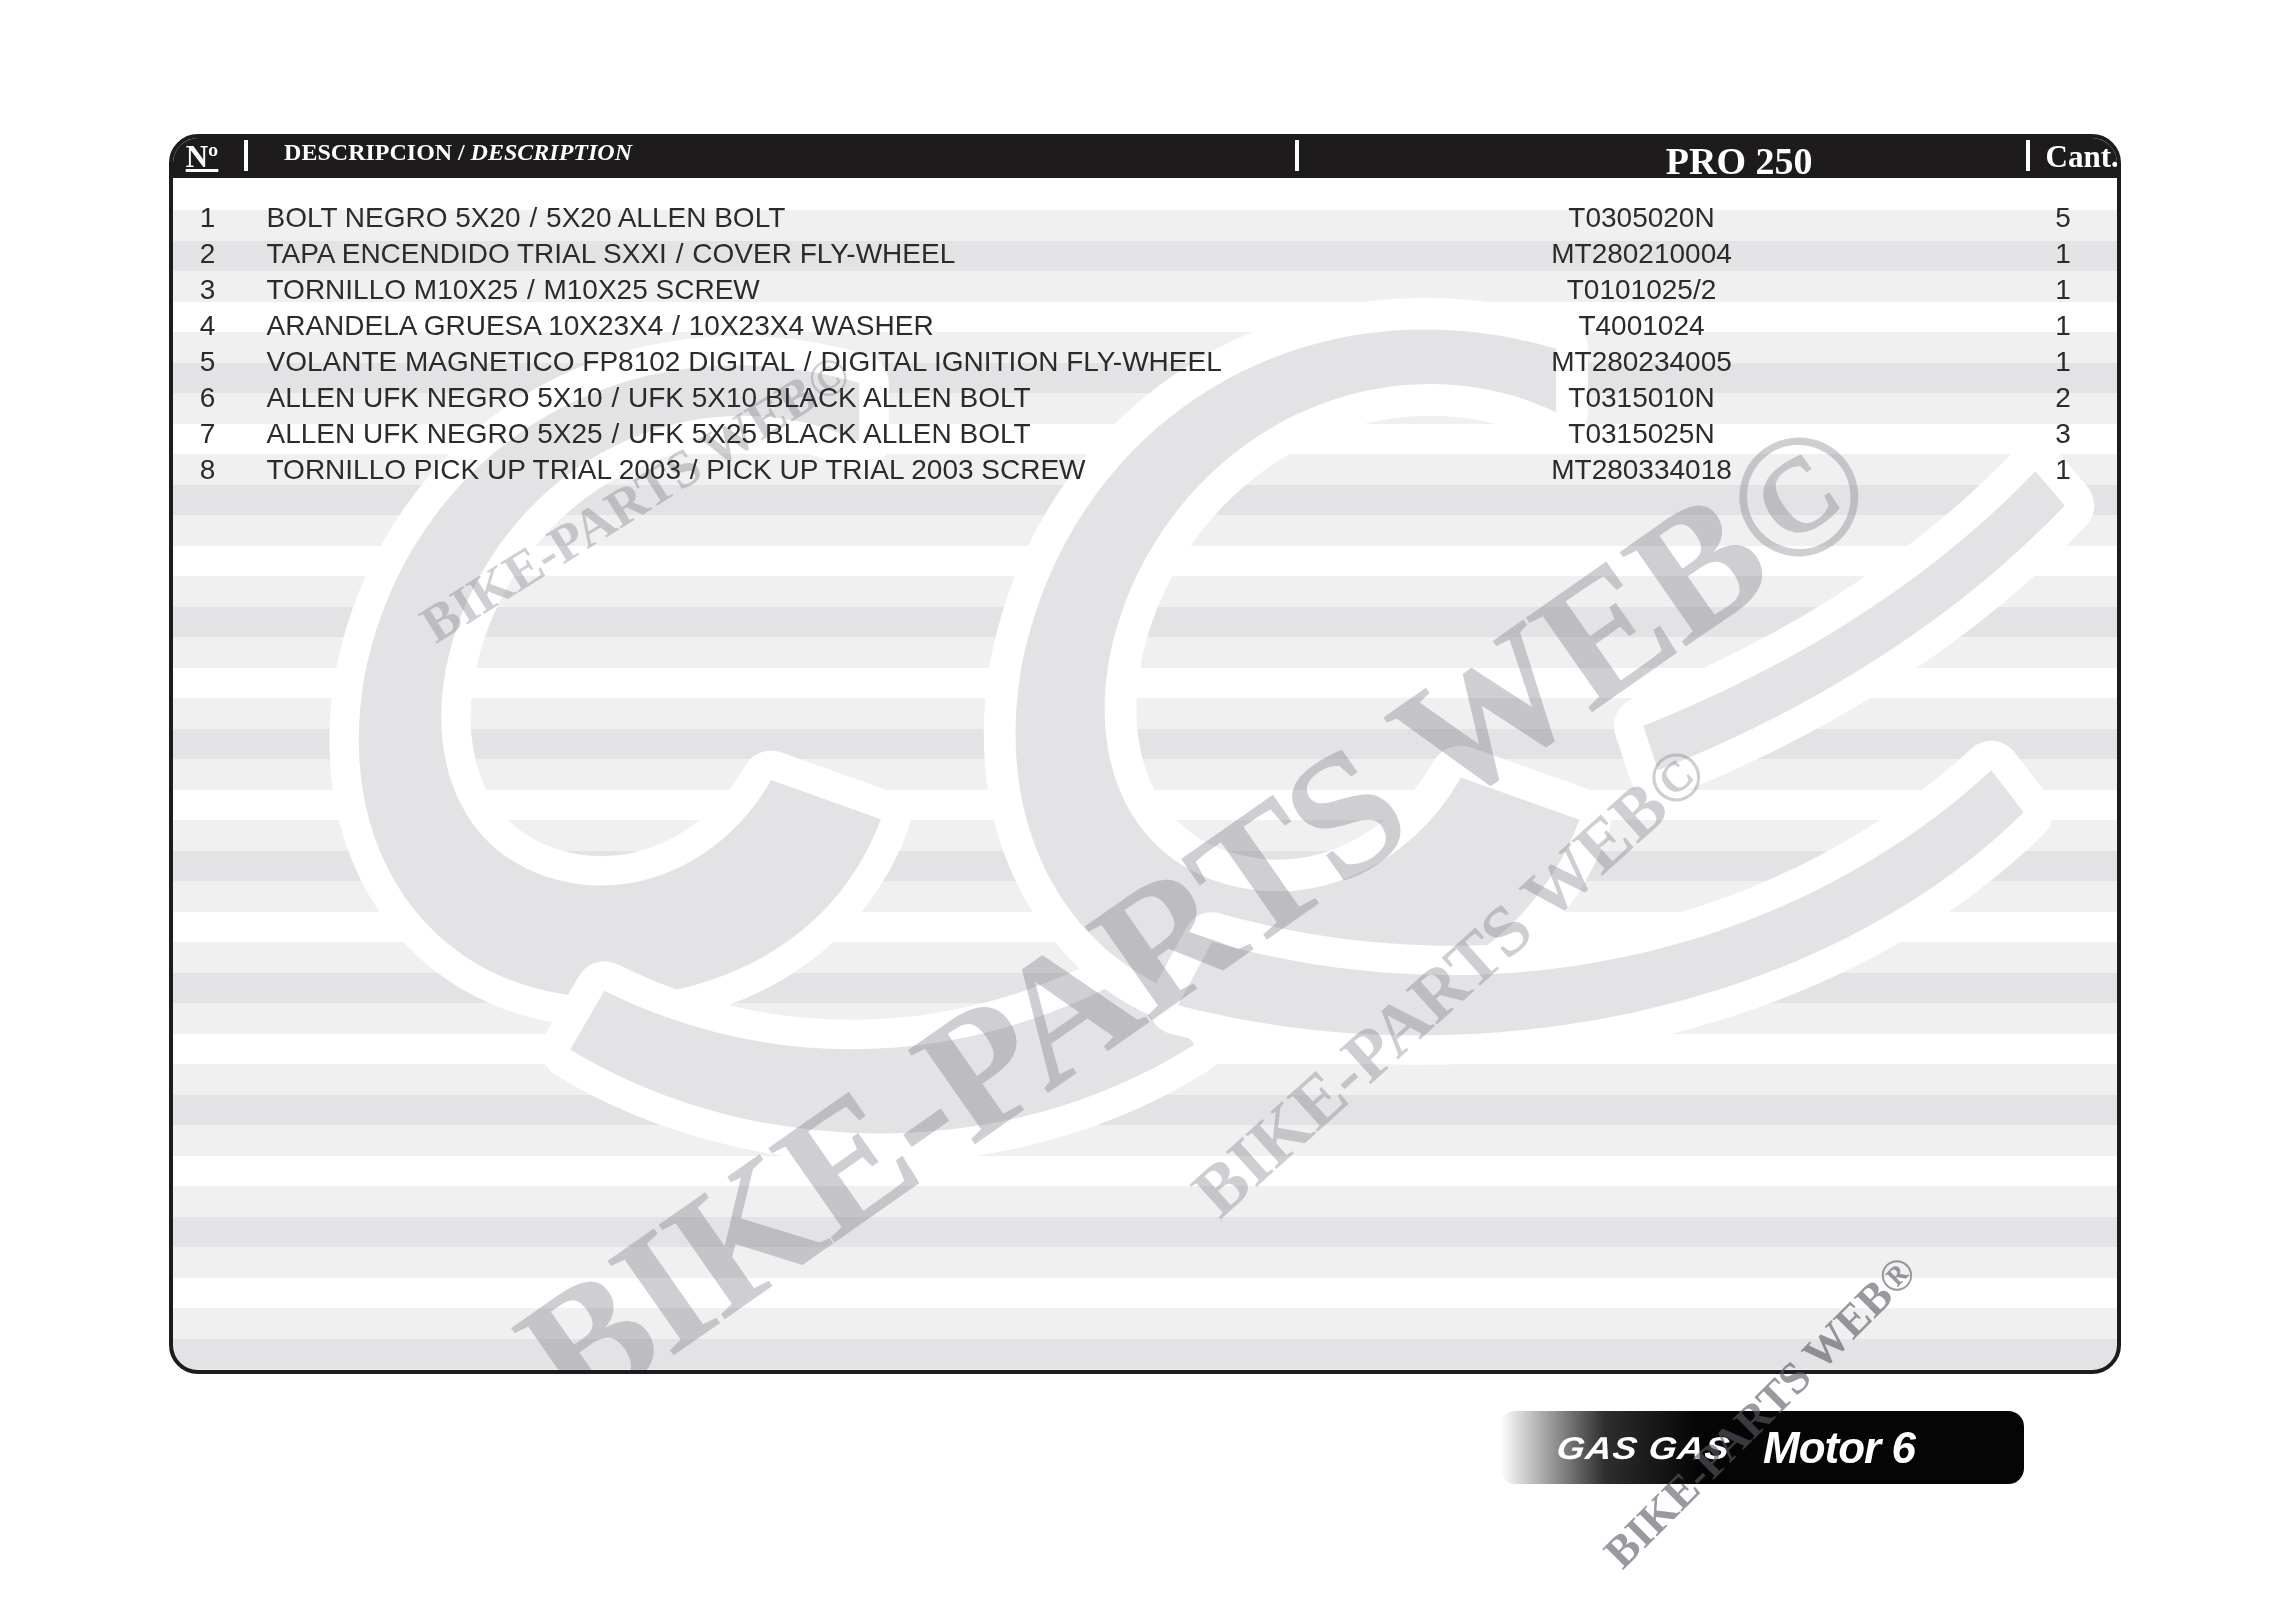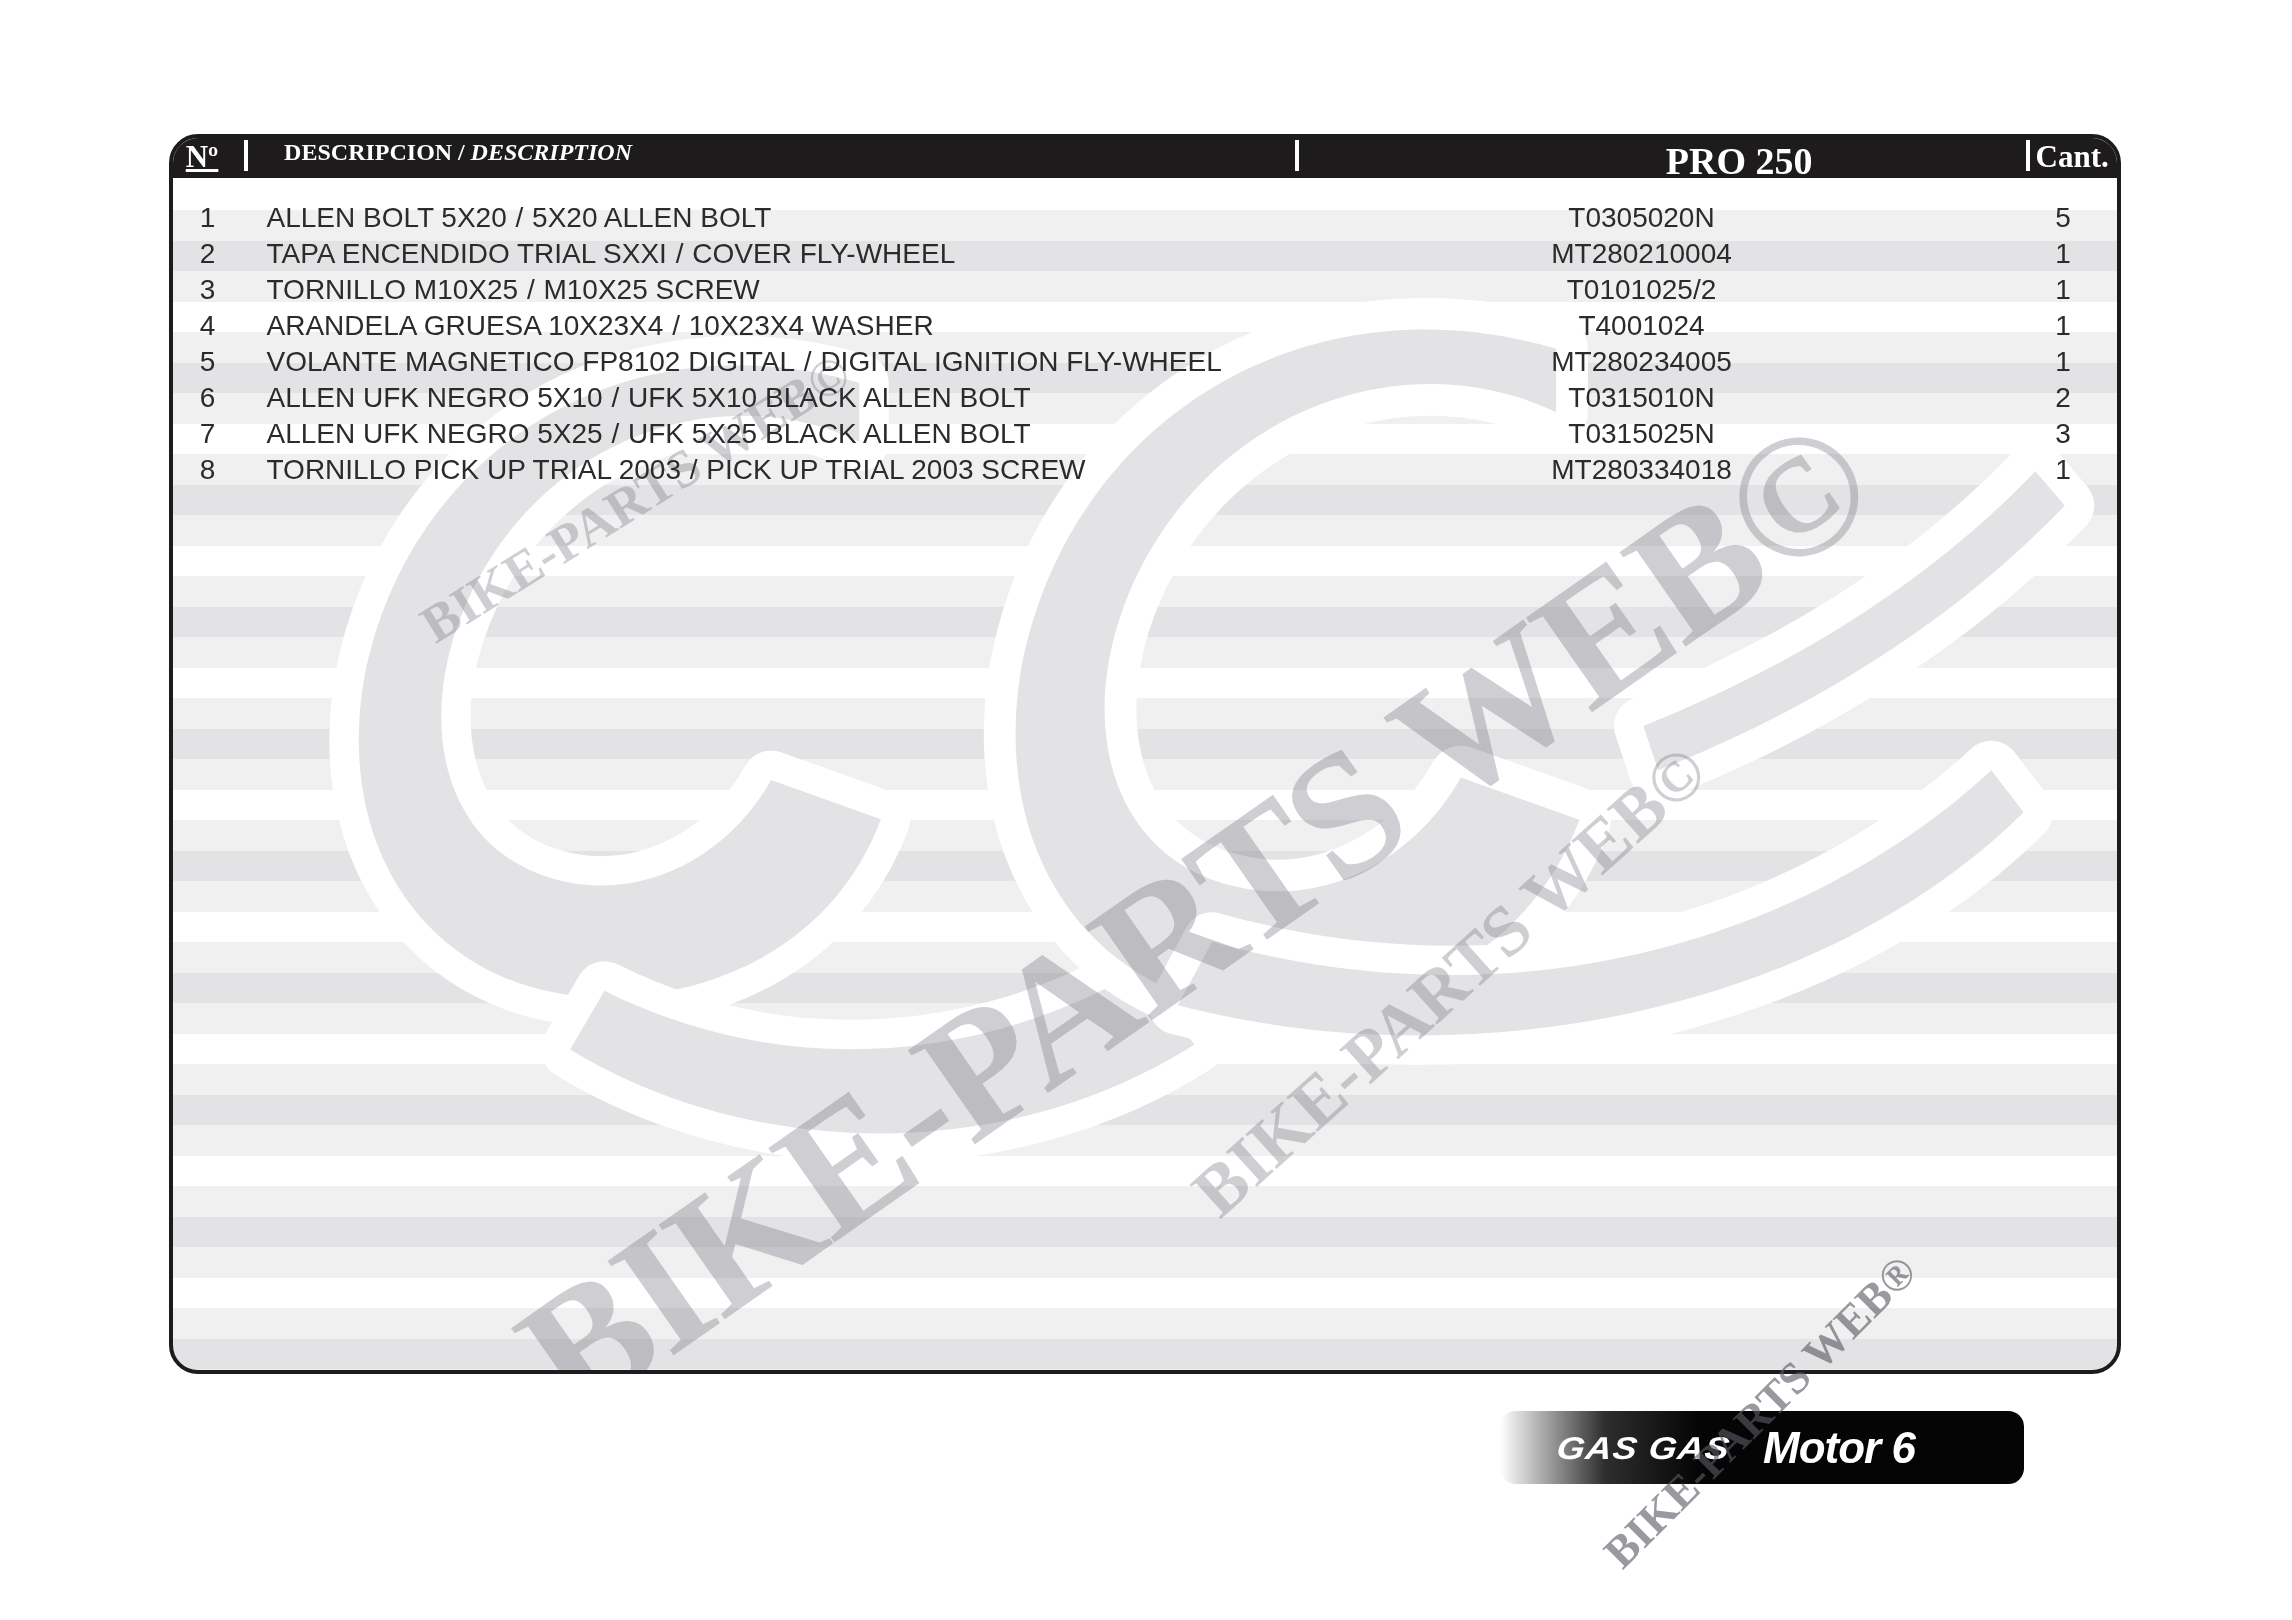--- a/index.html
+++ b/index.html
@@ -37,21 +37,21 @@
   }
   .thead .h-no{position:absolute;left:17.6px;top:5.9px;font-size:31px;text-decoration:underline;}
   .thead .vdiv{position:absolute;top:6.9px;width:3.9px;height:31px;background:#ffffff;}
   .thead .d1{left:76px;}
   .thead .d2{left:1127px;}
   .thead .d3{left:1858px;}
   .thead .h-desc{position:absolute;left:116px;top:5.9px;font-size:24px;}
   .thead .h-desc .it{font-style:italic;}
   .thead .h-sep{margin:0 5.9px;}
   .thead .h-model{position:absolute;left:1316px;top:5.9px;width:510px;text-align:center;font-size:38px;}
-  .thead .h-qty{position:absolute;left:1862px;top:5.9px;width:84px;text-align:center;font-size:31px;}
+  .thead .h-qty{position:absolute;left:1862px;top:5.9px;width:84px;text-align:center;font-size:31px;padding-left:10px;}
   
   .rows{position:absolute;left:0;top:62px;width:1943px;z-index:5;}
   .row{
     display:grid;grid-template-columns:69px 1031px 737px 106px;
     align-items:center;height:36px;
     font-size:28px;color:#2b2b2b;white-space:nowrap;
   }
   .row .c-no{text-align:center;}
   .row .c-desc{padding-left:24.5px;}
   .row .c-desc .sep{margin:0 8.8px;}
@@ -117,21 +117,21 @@
       <span class="h-desc"><span>DESCRIPCION</span><span class="h-sep">/</span><span class="it">DESCRIPTION</span></span>
       <span class="vdiv d2"></span>
       <span class="h-model">PRO 250</span>
       <span class="vdiv d3"></span>
       <span class="h-qty">Cant.</span>
     </div>
 
     <div class="rows">
       <div class="row">
         <span class="c-no">1</span>
-        <span class="c-desc"><span>ALLEN BOLT 5X20</span><span class="sep">/</span><span class="it">5X20 ALLEN BOLT</span></span>
+        <span class="c-desc"><span>BOLT NEGRO 5X20</span><span class="sep">/</span><span class="it">5X20 ALLEN BOLT</span></span>
         <span class="c-part">T0305020N</span>
         <span class="c-qty">5</span>
       </div>
       <div class="row">
         <span class="c-no">2</span>
         <span class="c-desc"><span>TAPA ENCENDIDO TRIAL SXXI</span><span class="sep">/</span><span class="it">COVER FLY-WHEEL</span></span>
         <span class="c-part">MT280210004</span>
         <span class="c-qty">1</span>
       </div>
       <div class="row">

